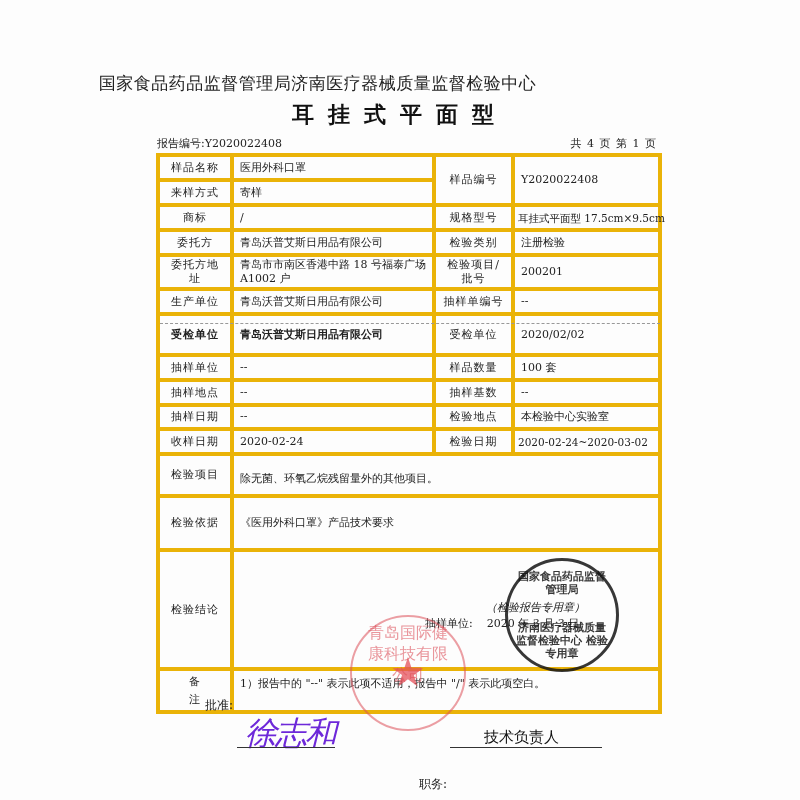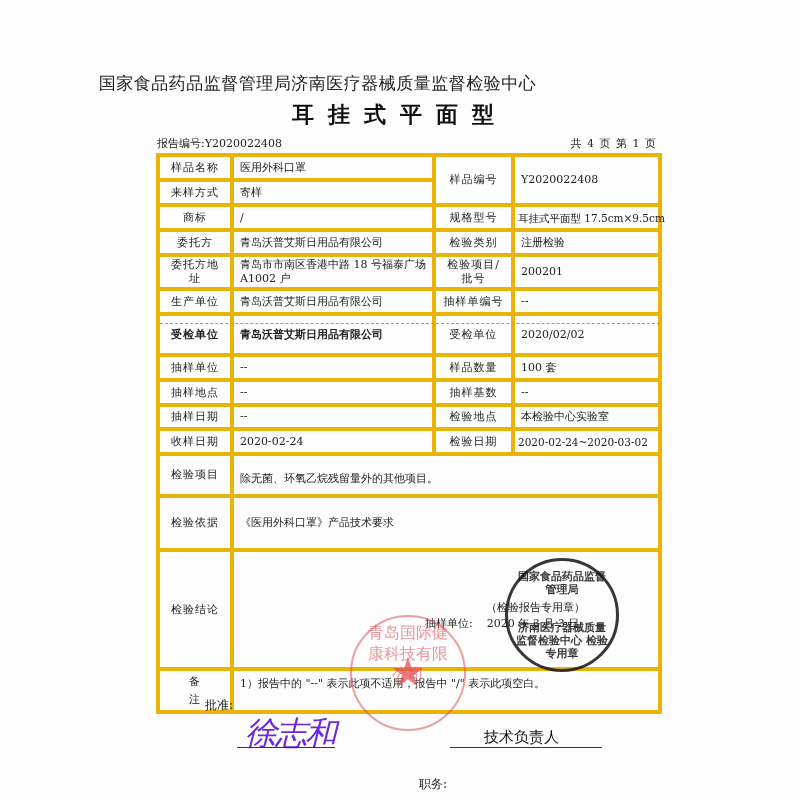--- a/index.html
+++ b/index.html
@@ -34,21 +34,21 @@
     border: 4px solid #eab308; padding: 0 6px; vertical-align: middle; line-height: 14px;
   }
   td.lbl { text-align: center; letter-spacing: 1px; }
   td.val { text-align: left; }
   .remark-lbl { text-align: center; line-height: 18px !important; }
   .scan-line {
     position: absolute; left: 160px; top: 323px; width: 500px; height: 0;
     border-top: 1px dashed #999;
   }
   .conclusion-text { position: absolute; left: 243px; top: 548px; font-size: 11px; color: #222; }
-  .seal-note { position: absolute; left: 486px; top: 600px; font-size: 11px; color: #222; }
+  .seal-note { position: absolute; left: 486px; top: 600px; font-size: 11px; color: #222; font-style: italic; }
   .issue-date { position: absolute; left: 425px; top: 616px; font-size: 11px; color: #222; }
   .issue-date .d { margin-left: 14px; }
   .stamp {
     position: absolute; border-radius: 50%;
   }
   .stamp-black {
     left: 505px; top: 558px; width: 108px; height: 108px;
     border: 3px solid rgba(20,20,20,0.85);
   }
   .stamp-black .t1 {

